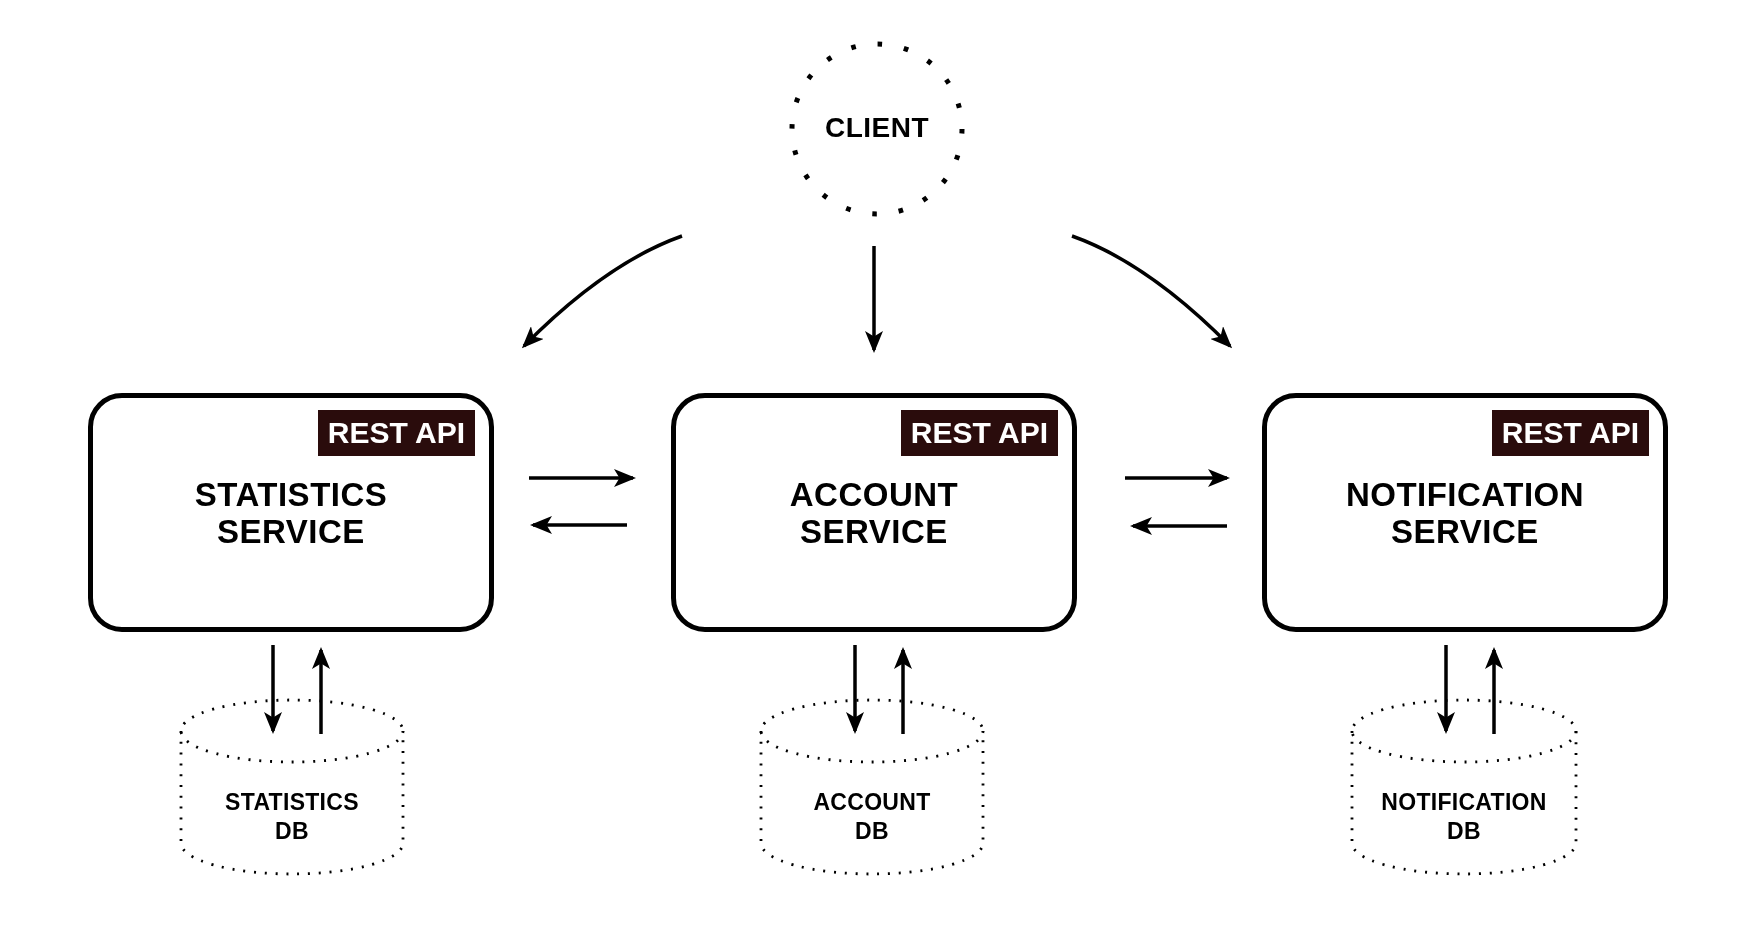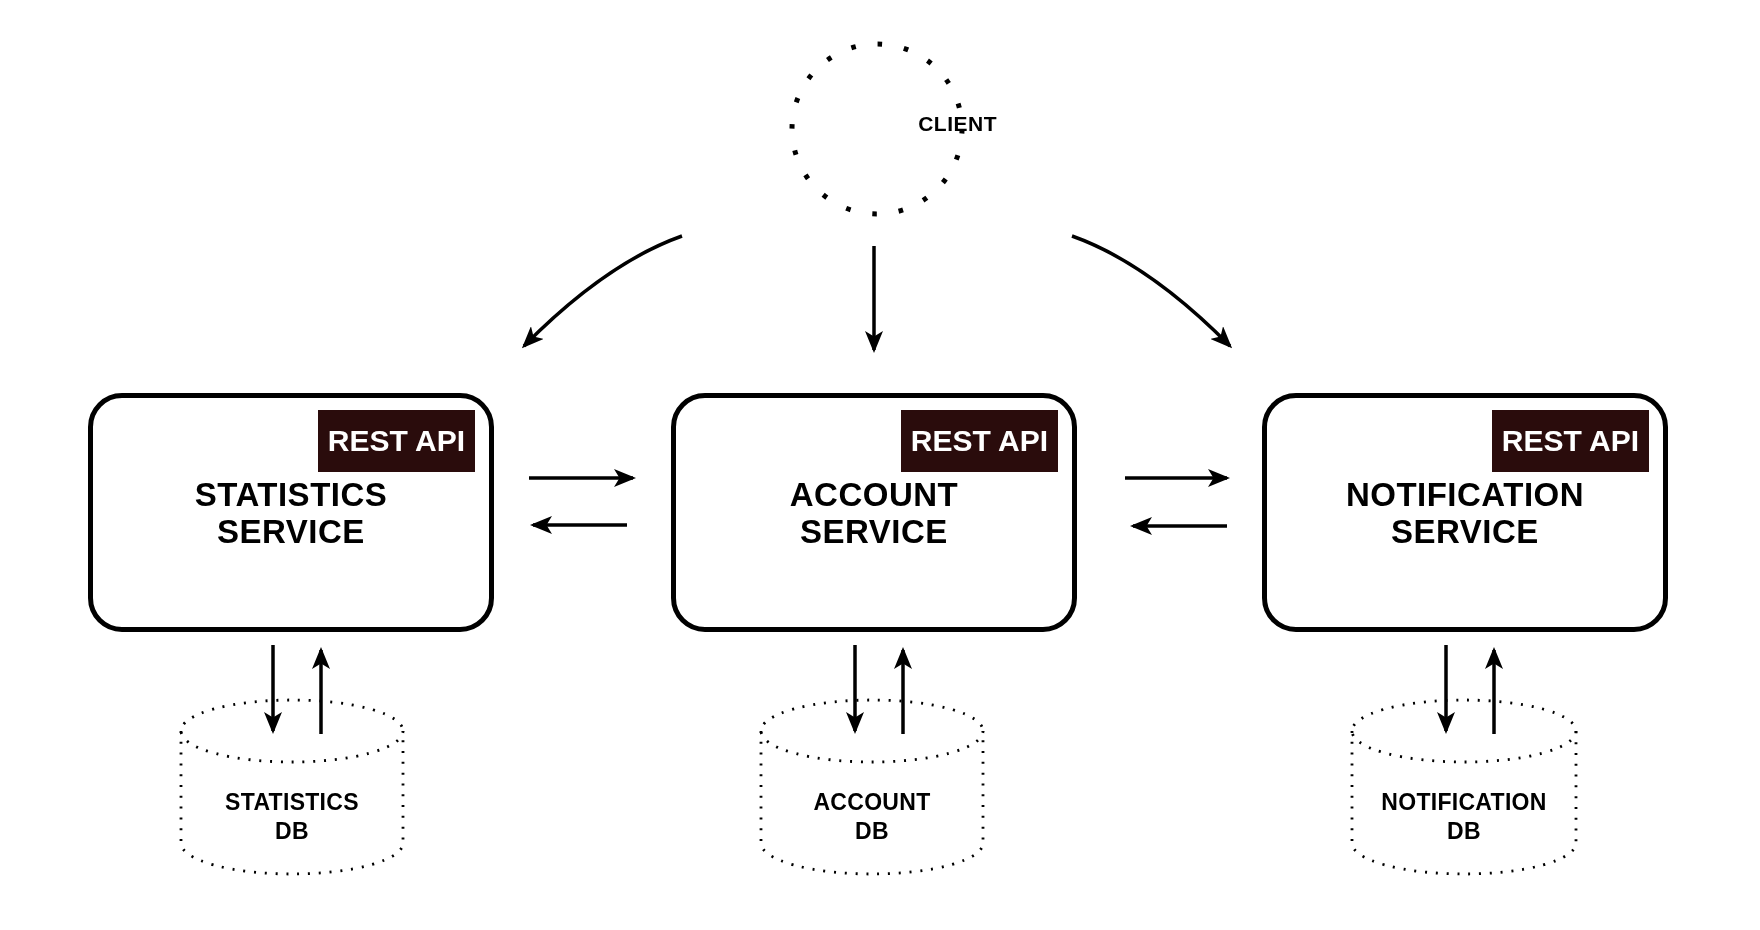--- a/index.html
+++ b/index.html
@@ -18,22 +18,22 @@
   }
   .layer {
     position: absolute;
     left: 0; top: 0;
     width: 1760px; height: 930px;
   }
   .client-label {
     position: absolute;
     left: 757px; top: 112px;
     width: 240px;
-    text-align: right;
-    font-size: 21px;
+    text-align: center;
+    font-size: 28px;
     font-weight: bold;
     letter-spacing: 0.5px;
   }
   .service-box {
     position: absolute;
     top: 393px;
     width: 406px;
     height: 239px;
     border: 5px solid #000000;
     border-radius: 34px;
@@ -45,21 +45,21 @@
   .service-box.pos-2 { left: 1262px; }
   .rest-api-badge {
     position: absolute;
     top: 12px;
     right: 14px;
     background: #2a0c0c;
     color: #ffffff;
     font-size: 30px;
     line-height: 36px;
     font-weight: bold;
-    padding: 13px 10px;
+    padding: 5px 10px;
   }
   .service-label {
     position: absolute;
     left: 0; top: 0; right: 0; bottom: 0;
     display: flex;
     align-items: center;
     justify-content: center;
     text-align: center;
     font-size: 33px;
     line-height: 37px;

